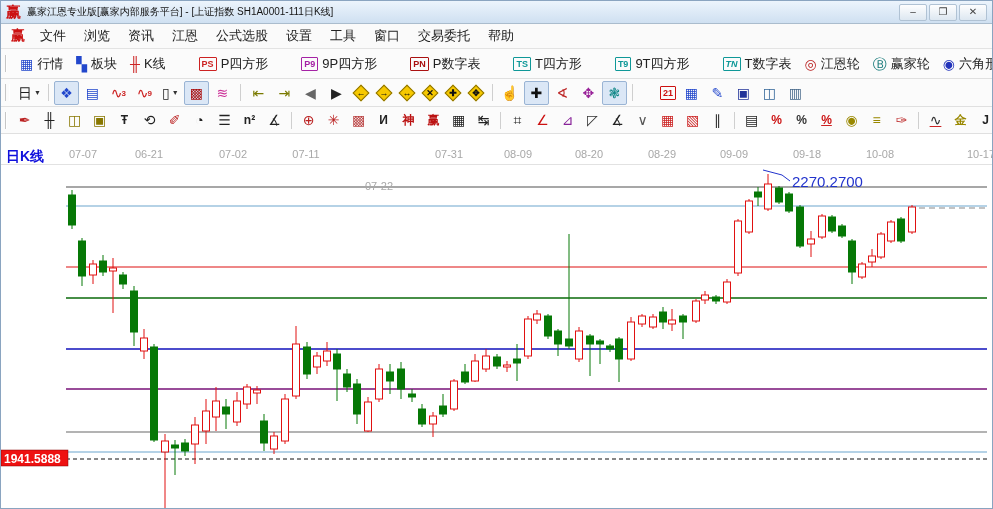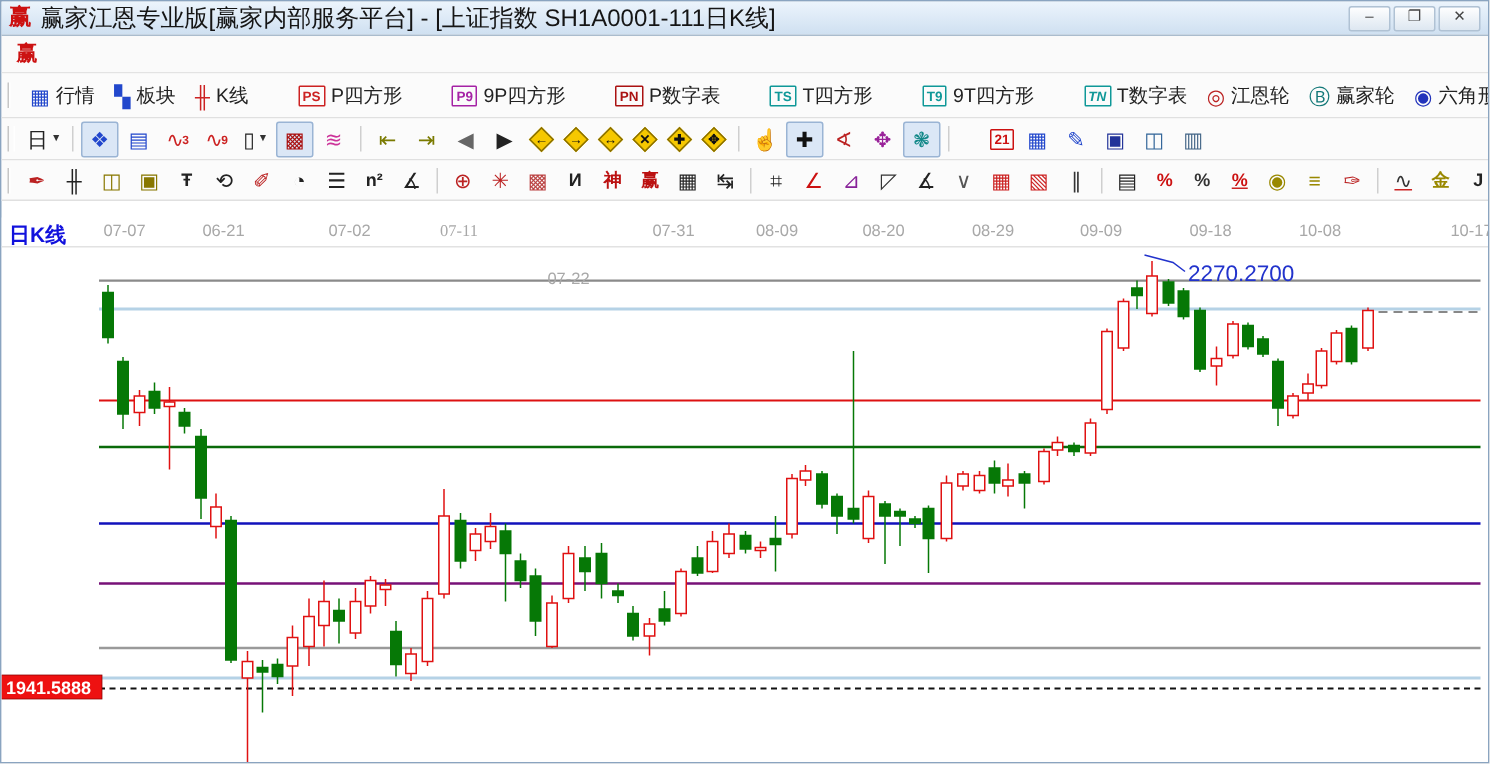--- a/index.html
+++ b/index.html
@@ -1,20 +1,20 @@
 <!DOCTYPE html>
 <html><head>
 <meta charset="utf-8">
 <style>
   html,body{margin:0;padding:0;background:#e8e8e8;font-family:"Liberation Sans",sans-serif;}
   .app{position:relative;width:993px;height:509px;background:#fff;border:1px solid #8aa4c0;box-sizing:border-box;overflow:hidden;}
   
   .titlebar{height:22px;background:linear-gradient(#ecf4fc,#cfe0f1);display:flex;align-items:center;padding:0 5px;border-bottom:1px solid #aabccd;}
   .logo{color:#cc1111;font-weight:bold;font-size:15px;margin-right:6px;line-height:20px;}
-  .title{font-size:16px;color:#151515;flex:1;white-space:nowrap;overflow:hidden;}
+  .title{font-size:10px;color:#151515;flex:1;white-space:nowrap;overflow:hidden;}
   .winbtns{display:flex;gap:2px;}
   .winbtn{width:26px;height:15px;font-size:10px;line-height:13px;text-align:center;color:#444;border:1px solid #b0c2d4;background:linear-gradient(#fefefe,#dde7f1);border-radius:2px;cursor:default;}
   
   .menubar{height:24px;display:flex;align-items:center;background:#fafafa;border-bottom:1px solid #e3e3e3;padding:0 4px;}
   .menulogo{color:#cc1111;font-weight:bold;font-size:14px;padding:0 6px;}
   .menuitem{padding:2px 9px;font-size:13px;color:#222;}
   
   .toolbar{display:flex;align-items:center;background:#fbfbfb;border-bottom:1px solid #e0e0e0;padding:0 2px;box-sizing:border-box;}
   #tb-main{height:30px;gap:3px;}
   #tb-view{height:28px;gap:1px;}
@@ -50,20 +50,32 @@
     <span class="title">赢家江恩专业版[赢家内部服务平台] - [上证指数 SH1A0001-111日K线]</span>
     <span class="winbtns" id="winbtns">
         <span class="winbtn">–</span>
         <span class="winbtn">❐</span>
         <span class="winbtn">✕</span>
       </span>
   </div>
 
   <div class="menubar">
     <span class="menulogo">赢</span>
+    <span id="menu-items" style="display:flex;">
+        <span class="menuitem">文件</span>
+        <span class="menuitem">浏览</span>
+        <span class="menuitem">资讯</span>
+        <span class="menuitem">江恩</span>
+        <span class="menuitem">公式选股</span>
+        <span class="menuitem">设置</span>
+        <span class="menuitem">工具</span>
+        <span class="menuitem">窗口</span>
+        <span class="menuitem">交易委托</span>
+        <span class="menuitem">帮助</span>
+      </span>
   </div>
 
   <div class="toolbar" id="tb-main">
       <span class="grip"></span>
       <span class="mainbtn">
         <span class="ic" style="color: rgb(34, 71, 204);">▦</span>
         <span>行情</span>
       </span>
       <span class="mainbtn">
         <span class="ic" style="color: rgb(34, 71, 204);">▚</span>
@@ -333,21 +345,21 @@
         <span>J</span>
       </span>
     </div>
 
   <div class="chart">
     <span class="klabel">日K线</span>
     <div id="date-axis">
         <span class="datetick" style="left: 82px;">07-07</span>
         <span class="datetick" style="left: 148px;">06-21</span>
         <span class="datetick" style="left: 232px;">07-02</span>
-        <span class="datetick" style="left: 305px; font-family: Liberation Serif, serif;">07-11</span>
+        <span class="datetick" style="left: 305px;">07-11</span>
         <span class="datetick" style="left: 378px; margin-top: 32px;">07-22</span>
         <span class="datetick" style="left: 448px;">07-31</span>
         <span class="datetick" style="left: 517px;">08-09</span>
         <span class="datetick" style="left: 588px;">08-20</span>
         <span class="datetick" style="left: 661px;">08-29</span>
         <span class="datetick" style="left: 733px;">09-09</span>
         <span class="datetick" style="left: 806px;">09-18</span>
         <span class="datetick" style="left: 879px;">10-08</span>
         <span class="datetick" style="left: 952px; margin-left: 28px;">10-17</span>
       </div>

